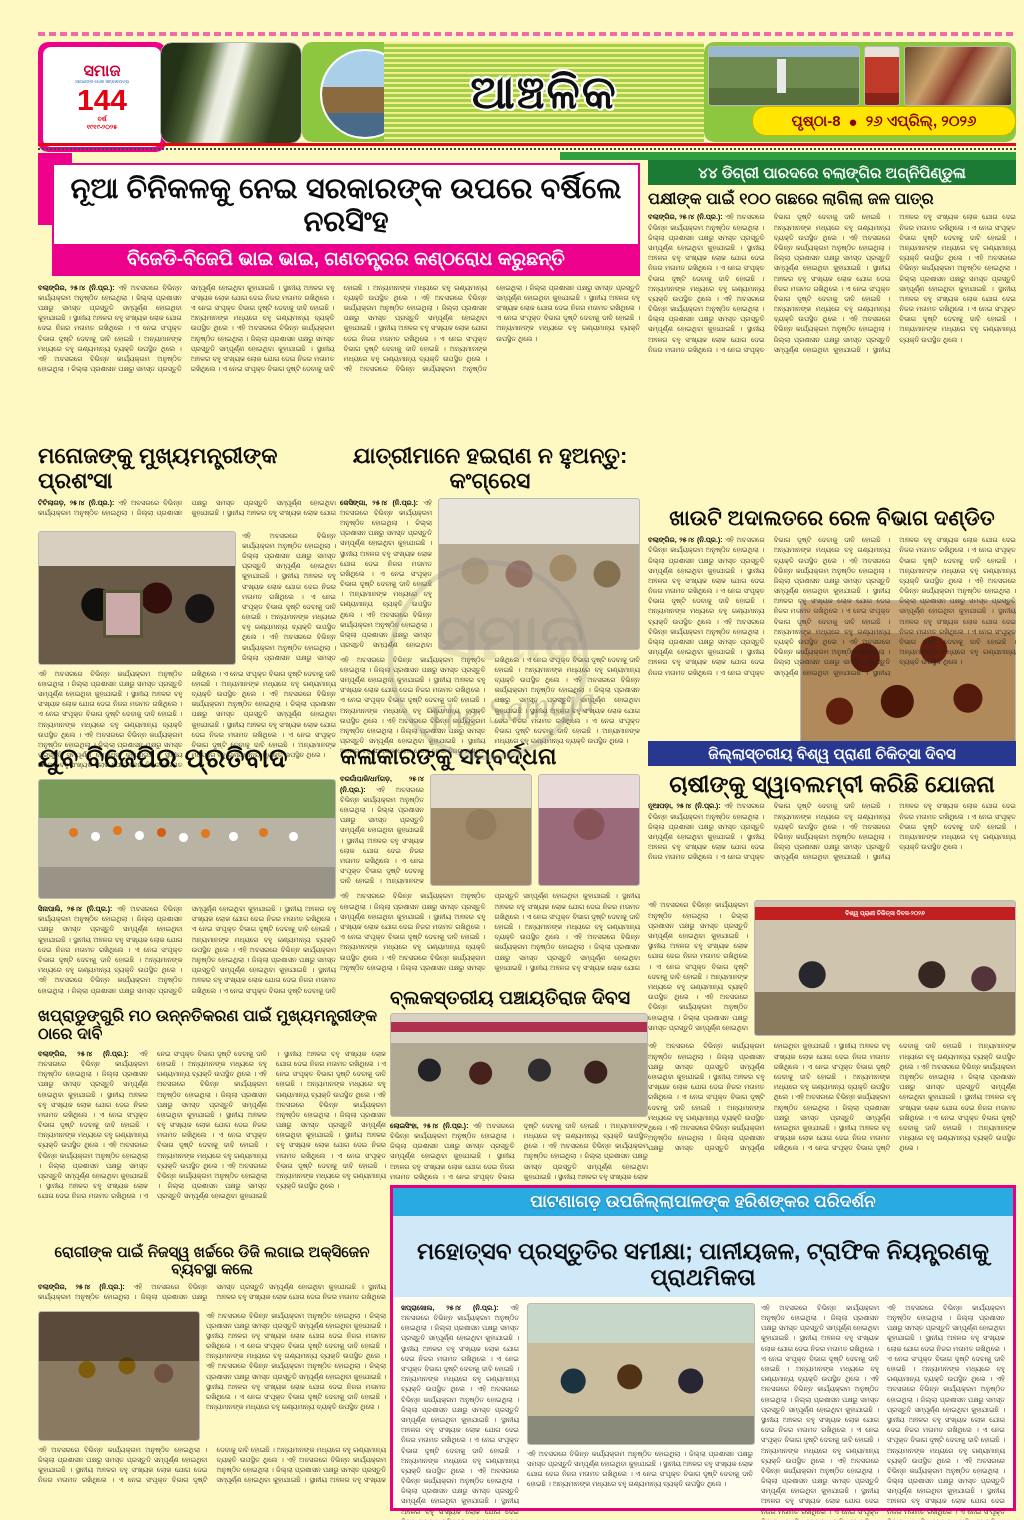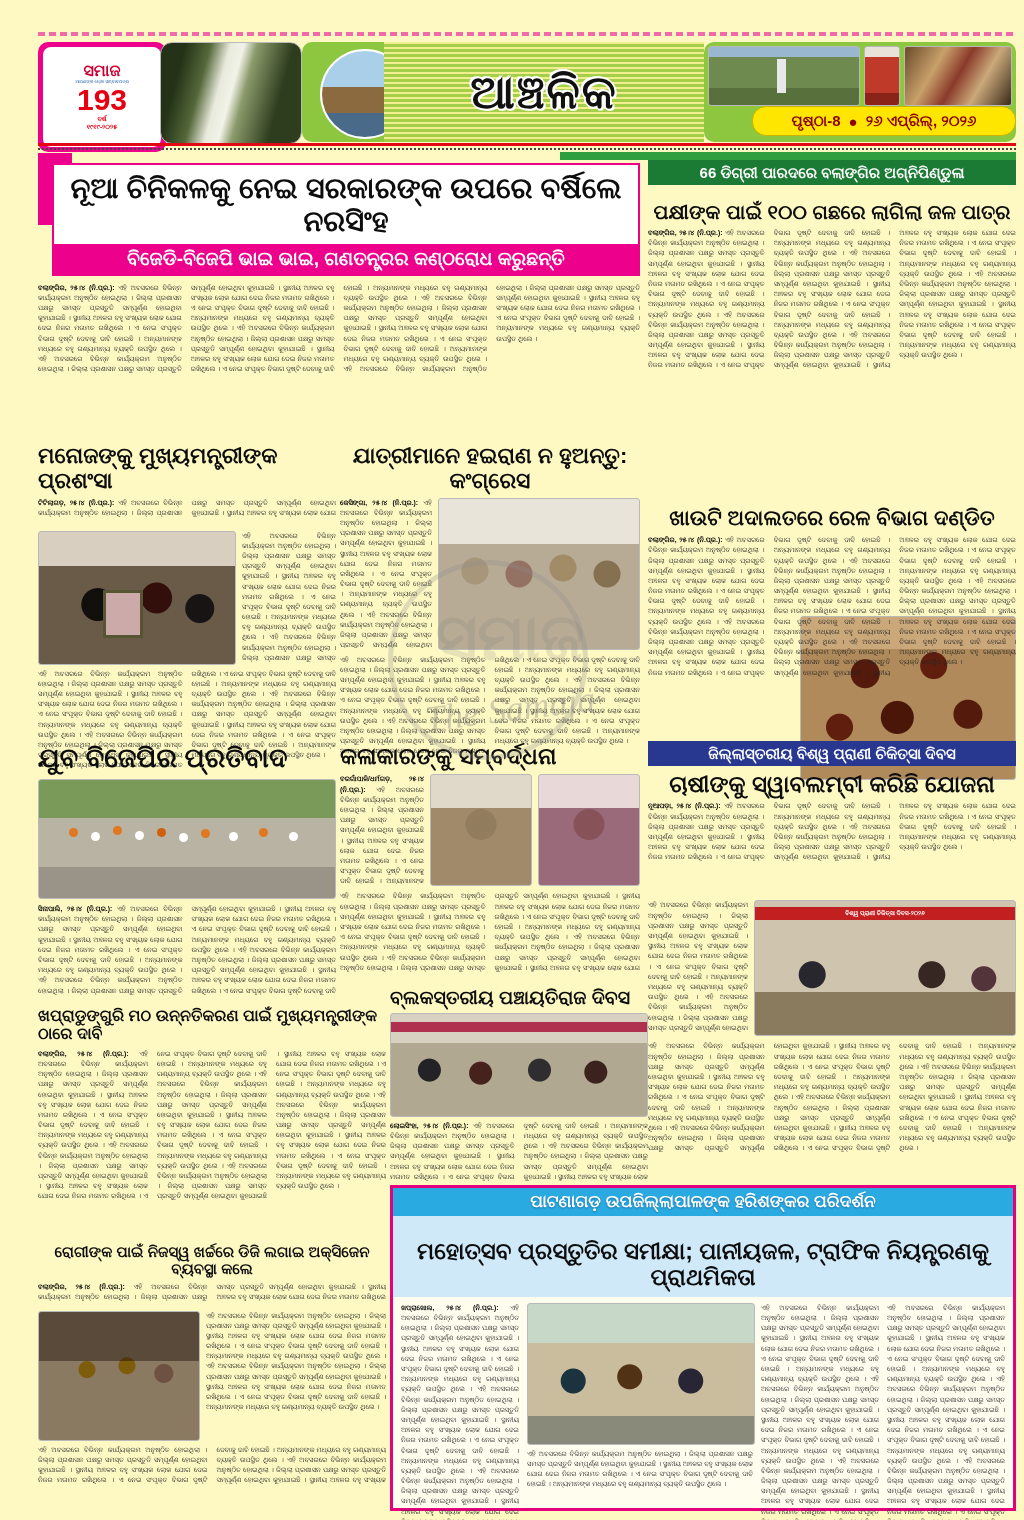--- a/index.html
+++ b/index.html
@@ -47,21 +47,21 @@
 
 <div id="page">
 
   <div class="abs wavy" style="left:38px;top:32px;width:978px;"></div>
 
   <div class="abs" style="left:38px;top:42px;width:978px;height:100px;">
     <div class="abs logo-box" style="left:0;top:0;width:118px;height:100px;">
       <div class="logo-in">
         <div class="logo-name">ସମାଜ</div>
         <div class="logo-tag">ଆପଣଙ୍କ ଲୋକ ସମ୍ବାଦପତ୍ର</div>
-        <div class="logo-num">193</div>
+        <div class="logo-num">144</div>
         <div class="logo-yr">ବର୍ଷ</div>
         <div class="logo-yr">୧୯୧୯-୨୦୨୫</div>
       </div>
     </div>
     <div class="abs ph" style="left:122px;top:0;width:140px;height:100px;border-radius:12px;
          background:linear-gradient(105deg,#243318 15%,#55683a 30%,#e9eadd 42%,#f2f3e8 50%,#8a9a6a 58%,#2e3d1e 80%);"></div>
     <div class="abs" style="left:264px;top:0;width:120px;height:100px;background:#8dc63f;border-radius:10px;">
       <div class="abs ph" style="left:18px;top:7px;width:86px;height:86px;border-radius:50%;border:2px solid #fff;
            background:linear-gradient(180deg,#aacfe8 0 42%,#8a6a3e 42% 72%,#4a6a8a 72%);"></div>
     </div>
@@ -91,22 +91,22 @@
     <div style="position:relative;margin-left:14px;border:2px solid #ec008c;background:#fff;z-index:1;">
       <div class="hl" style="font-size:29px;text-align:center;padding:7px 6px 5px;">ନୂଆ ଚିନିକଳକୁ ନେଇ ସରକାରଙ୍କ ଉପରେ ବର୍ଷିଲେ ନରସିଂହ</div>
       <div class="band" style="background:#ec008c;font-size:19px;height:30px;">ବିଜେଡି-ବିଜେପି ଭାଇ ଭାଇ, ଗଣତନ୍ତ୍ରର କଣ୍ଠରୋଧ କରୁଛନ୍ତି</div>
     </div>
     <div class="body c4" style="margin-top:7px;height:158px;">
       <span class="dl">ବଲାଙ୍ଗିର, ୨୫।୪ (ନି.ପ୍ର.): </span><span>ଏହି ଅବସରରେ ବିଭିନ୍ନ କାର୍ଯ୍ୟକ୍ରମ ଅନୁଷ୍ଠିତ ହୋଇଥିଲା । ଜିଲ୍ଲା ପ୍ରଶାସନ ପକ୍ଷରୁ ସମସ୍ତ ପ୍ରସ୍ତୁତି ସମ୍ପୂର୍ଣ୍ଣ ହୋଇଥିବା କୁହାଯାଇଛି । ସ୍ଥାନୀୟ ଅଞ୍ଚଳର ବହୁ ସଂଖ୍ୟକ ଲୋକ ଯୋଗ ଦେଇ ନିଜର ମତାମତ ରଖିଥିଲେ । ଏ ନେଇ ସଂପୃକ୍ତ ବିଭାଗ ଦୃଷ୍ଟି ଦେବାକୁ ଦାବି ହୋଇଛି । ଅନ୍ୟମାନଙ୍କ ମଧ୍ୟରେ ବହୁ ଗଣ୍ୟମାନ୍ୟ ବ୍ୟକ୍ତି ଉପସ୍ଥିତ ଥିଲେ । ଏହି ଅବସରରେ ବିଭିନ୍ନ କାର୍ଯ୍ୟକ୍ରମ ଅନୁଷ୍ଠିତ ହୋଇଥିଲା । ଜିଲ୍ଲା ପ୍ରଶାସନ ପକ୍ଷରୁ ସମସ୍ତ ପ୍ରସ୍ତୁତି ସମ୍ପୂର୍ଣ୍ଣ ହୋଇଥିବା କୁହାଯାଇଛି । ସ୍ଥାନୀୟ ଅଞ୍ଚଳର ବହୁ ସଂଖ୍ୟକ ଲୋକ ଯୋଗ ଦେଇ ନିଜର ମତାମତ ରଖିଥିଲେ । ଏ ନେଇ ସଂପୃକ୍ତ ବିଭାଗ ଦୃଷ୍ଟି ଦେବାକୁ ଦାବି ହୋଇଛି । ଅନ୍ୟମାନଙ୍କ ମଧ୍ୟରେ ବହୁ ଗଣ୍ୟମାନ୍ୟ ବ୍ୟକ୍ତି ଉପସ୍ଥିତ ଥିଲେ । ଏହି ଅବସରରେ ବିଭିନ୍ନ କାର୍ଯ୍ୟକ୍ରମ ଅନୁଷ୍ଠିତ ହୋଇଥିଲା । ଜିଲ୍ଲା ପ୍ରଶାସନ ପକ୍ଷରୁ ସମସ୍ତ ପ୍ରସ୍ତୁତି ସମ୍ପୂର୍ଣ୍ଣ ହୋଇଥିବା କୁହାଯାଇଛି । ସ୍ଥାନୀୟ ଅଞ୍ଚଳର ବହୁ ସଂଖ୍ୟକ ଲୋକ ଯୋଗ ଦେଇ ନିଜର ମତାମତ ରଖିଥିଲେ । ଏ ନେଇ ସଂପୃକ୍ତ ବିଭାଗ ଦୃଷ୍ଟି ଦେବାକୁ ଦାବି ହୋଇଛି । ଅନ୍ୟମାନଙ୍କ ମଧ୍ୟରେ ବହୁ ଗଣ୍ୟମାନ୍ୟ ବ୍ୟକ୍ତି ଉପସ୍ଥିତ ଥିଲେ । ଏହି ଅବସରରେ ବିଭିନ୍ନ କାର୍ଯ୍ୟକ୍ରମ ଅନୁଷ୍ଠିତ ହୋଇଥିଲା । ଜିଲ୍ଲା ପ୍ରଶାସନ ପକ୍ଷରୁ ସମସ୍ତ ପ୍ରସ୍ତୁତି ସମ୍ପୂର୍ଣ୍ଣ ହୋଇଥିବା କୁହାଯାଇଛି । ସ୍ଥାନୀୟ ଅଞ୍ଚଳର ବହୁ ସଂଖ୍ୟକ ଲୋକ ଯୋଗ ଦେଇ ନିଜର ମତାମତ ରଖିଥିଲେ । ଏ ନେଇ ସଂପୃକ୍ତ ବିଭାଗ ଦୃଷ୍ଟି ଦେବାକୁ ଦାବି ହୋଇଛି । ଅନ୍ୟମାନଙ୍କ ମଧ୍ୟରେ ବହୁ ଗଣ୍ୟମାନ୍ୟ ବ୍ୟକ୍ତି ଉପସ୍ଥିତ ଥିଲେ । ଏହି ଅବସରରେ ବିଭିନ୍ନ କାର୍ଯ୍ୟକ୍ରମ ଅନୁଷ୍ଠିତ ହୋଇଥିଲା । ଜିଲ୍ଲା ପ୍ରଶାସନ ପକ୍ଷରୁ ସମସ୍ତ ପ୍ରସ୍ତୁତି ସମ୍ପୂର୍ଣ୍ଣ ହୋଇଥିବା କୁହାଯାଇଛି । ସ୍ଥାନୀୟ ଅଞ୍ଚଳର ବହୁ ସଂଖ୍ୟକ ଲୋକ ଯୋଗ ଦେଇ ନିଜର ମତାମତ ରଖିଥିଲେ । ଏ ନେଇ ସଂପୃକ୍ତ ବିଭାଗ ଦୃଷ୍ଟି ଦେବାକୁ ଦାବି ହୋଇଛି । ଅନ୍ୟମାନଙ୍କ ମଧ୍ୟରେ ବହୁ ଗଣ୍ୟମାନ୍ୟ ବ୍ୟକ୍ତି ଉପସ୍ଥିତ ଥିଲେ । </span>
     </div>
   </div>
 
   <div class="art" style="left:648px;top:160px;width:368px;height:340px;">
-    <div class="band" style="background:#1b7a33;font-size:15px;height:25px;">66 ଡିଗ୍ରୀ ପାରଦରେ ବଲାଙ୍ଗିର ଅଗ୍ନିପିଣ୍ଡୁଳା</div>
-    <div class="hl" style="font-size:20px;text-align:center;padding:16px 0 4px;">ପକ୍ଷୀଙ୍କ ପାଇଁ ୧୦୦ ଗଛରେ ଲାଗିଲା ଜଳ ପାତ୍ର</div>
+    <div class="band" style="background:#1b7a33;font-size:15px;height:25px;">୪୪ ଡିଗ୍ରୀ ପାରଦରେ ବଲାଙ୍ଗିର ଅଗ୍ନିପିଣ୍ଡୁଳା</div>
+    <div class="hl" style="font-size:16px;text-align:left;padding:5px 0 4px;">ପକ୍ଷୀଙ୍କ ପାଇଁ ୧୦୦ ଗଛରେ ଲାଗିଲା ଜଳ ପାତ୍ର</div>
     <div class="body c3" style="height:280px;">
       <span class="dl">ବଲାଙ୍ଗିର, ୨୫।୪ (ନି.ପ୍ର.): </span><span>ଏହି ଅବସରରେ ବିଭିନ୍ନ କାର୍ଯ୍ୟକ୍ରମ ଅନୁଷ୍ଠିତ ହୋଇଥିଲା । ଜିଲ୍ଲା ପ୍ରଶାସନ ପକ୍ଷରୁ ସମସ୍ତ ପ୍ରସ୍ତୁତି ସମ୍ପୂର୍ଣ୍ଣ ହୋଇଥିବା କୁହାଯାଇଛି । ସ୍ଥାନୀୟ ଅଞ୍ଚଳର ବହୁ ସଂଖ୍ୟକ ଲୋକ ଯୋଗ ଦେଇ ନିଜର ମତାମତ ରଖିଥିଲେ । ଏ ନେଇ ସଂପୃକ୍ତ ବିଭାଗ ଦୃଷ୍ଟି ଦେବାକୁ ଦାବି ହୋଇଛି । ଅନ୍ୟମାନଙ୍କ ମଧ୍ୟରେ ବହୁ ଗଣ୍ୟମାନ୍ୟ ବ୍ୟକ୍ତି ଉପସ୍ଥିତ ଥିଲେ । ଏହି ଅବସରରେ ବିଭିନ୍ନ କାର୍ଯ୍ୟକ୍ରମ ଅନୁଷ୍ଠିତ ହୋଇଥିଲା । ଜିଲ୍ଲା ପ୍ରଶାସନ ପକ୍ଷରୁ ସମସ୍ତ ପ୍ରସ୍ତୁତି ସମ୍ପୂର୍ଣ୍ଣ ହୋଇଥିବା କୁହାଯାଇଛି । ସ୍ଥାନୀୟ ଅଞ୍ଚଳର ବହୁ ସଂଖ୍ୟକ ଲୋକ ଯୋଗ ଦେଇ ନିଜର ମତାମତ ରଖିଥିଲେ । ଏ ନେଇ ସଂପୃକ୍ତ ବିଭାଗ ଦୃଷ୍ଟି ଦେବାକୁ ଦାବି ହୋଇଛି । ଅନ୍ୟମାନଙ୍କ ମଧ୍ୟରେ ବହୁ ଗଣ୍ୟମାନ୍ୟ ବ୍ୟକ୍ତି ଉପସ୍ଥିତ ଥିଲେ । ଏହି ଅବସରରେ ବିଭିନ୍ନ କାର୍ଯ୍ୟକ୍ରମ ଅନୁଷ୍ଠିତ ହୋଇଥିଲା । ଜିଲ୍ଲା ପ୍ରଶାସନ ପକ୍ଷରୁ ସମସ୍ତ ପ୍ରସ୍ତୁତି ସମ୍ପୂର୍ଣ୍ଣ ହୋଇଥିବା କୁହାଯାଇଛି । ସ୍ଥାନୀୟ ଅଞ୍ଚଳର ବହୁ ସଂଖ୍ୟକ ଲୋକ ଯୋଗ ଦେଇ ନିଜର ମତାମତ ରଖିଥିଲେ । ଏ ନେଇ ସଂପୃକ୍ତ ବିଭାଗ ଦୃଷ୍ଟି ଦେବାକୁ ଦାବି ହୋଇଛି । ଅନ୍ୟମାନଙ୍କ ମଧ୍ୟରେ ବହୁ ଗଣ୍ୟମାନ୍ୟ ବ୍ୟକ୍ତି ଉପସ୍ଥିତ ଥିଲେ । ଏହି ଅବସରରେ ବିଭିନ୍ନ କାର୍ଯ୍ୟକ୍ରମ ଅନୁଷ୍ଠିତ ହୋଇଥିଲା । ଜିଲ୍ଲା ପ୍ରଶାସନ ପକ୍ଷରୁ ସମସ୍ତ ପ୍ରସ୍ତୁତି ସମ୍ପୂର୍ଣ୍ଣ ହୋଇଥିବା କୁହାଯାଇଛି । ସ୍ଥାନୀୟ ଅଞ୍ଚଳର ବହୁ ସଂଖ୍ୟକ ଲୋକ ଯୋଗ ଦେଇ ନିଜର ମତାମତ ରଖିଥିଲେ । ଏ ନେଇ ସଂପୃକ୍ତ ବିଭାଗ ଦୃଷ୍ଟି ଦେବାକୁ ଦାବି ହୋଇଛି । ଅନ୍ୟମାନଙ୍କ ମଧ୍ୟରେ ବହୁ ଗଣ୍ୟମାନ୍ୟ ବ୍ୟକ୍ତି ଉପସ୍ଥିତ ଥିଲେ । ଏହି ଅବସରରେ ବିଭିନ୍ନ କାର୍ଯ୍ୟକ୍ରମ ଅନୁଷ୍ଠିତ ହୋଇଥିଲା । ଜିଲ୍ଲା ପ୍ରଶାସନ ପକ୍ଷରୁ ସମସ୍ତ ପ୍ରସ୍ତୁତି ସମ୍ପୂର୍ଣ୍ଣ ହୋଇଥିବା କୁହାଯାଇଛି । ସ୍ଥାନୀୟ ଅଞ୍ଚଳର ବହୁ ସଂଖ୍ୟକ ଲୋକ ଯୋଗ ଦେଇ ନିଜର ମତାମତ ରଖିଥିଲେ । ଏ ନେଇ ସଂପୃକ୍ତ ବିଭାଗ ଦୃଷ୍ଟି ଦେବାକୁ ଦାବି ହୋଇଛି । ଅନ୍ୟମାନଙ୍କ ମଧ୍ୟରେ ବହୁ ଗଣ୍ୟମାନ୍ୟ ବ୍ୟକ୍ତି ଉପସ୍ଥିତ ଥିଲେ । </span>
     </div>
     <div class="abs ph" style="left:152px;top:108px;width:214px;height:162px;
          background:linear-gradient(180deg,#caa87a 0 20%,#b08a5a 20%),
            radial-gradient(circle at 30% 35%,#7a3020 0 14px,transparent 15px),
            radial-gradient(circle at 62% 30%,#8a3828 0 13px,transparent 14px),
            radial-gradient(circle at 45% 62%,#6a2818 0 16px,transparent 17px),
            radial-gradient(circle at 78% 60%,#7a3020 0 14px,transparent 15px),
            radial-gradient(circle at 18% 68%,#8a3828 0 13px,transparent 14px);background-blend-mode:multiply;"></div>

